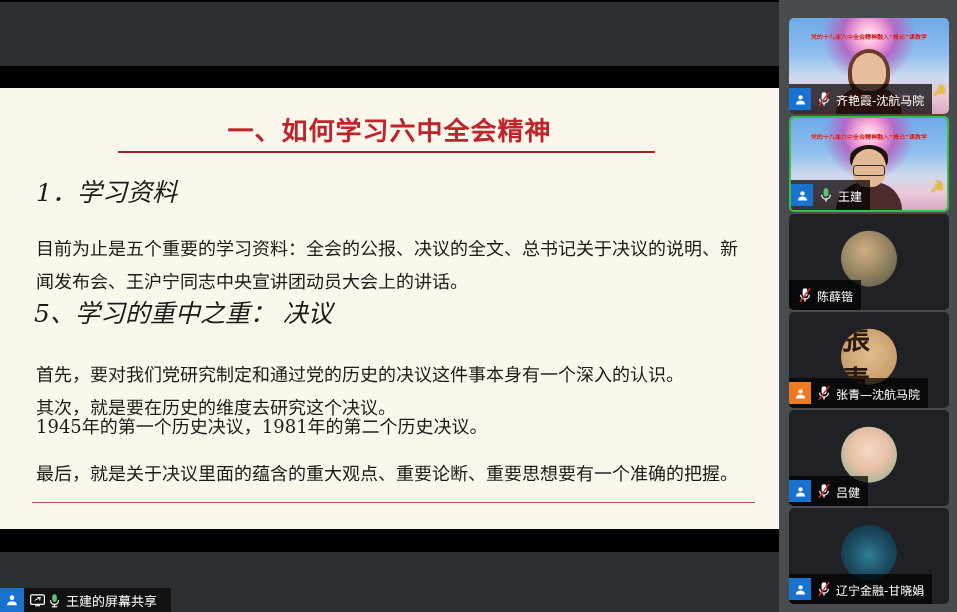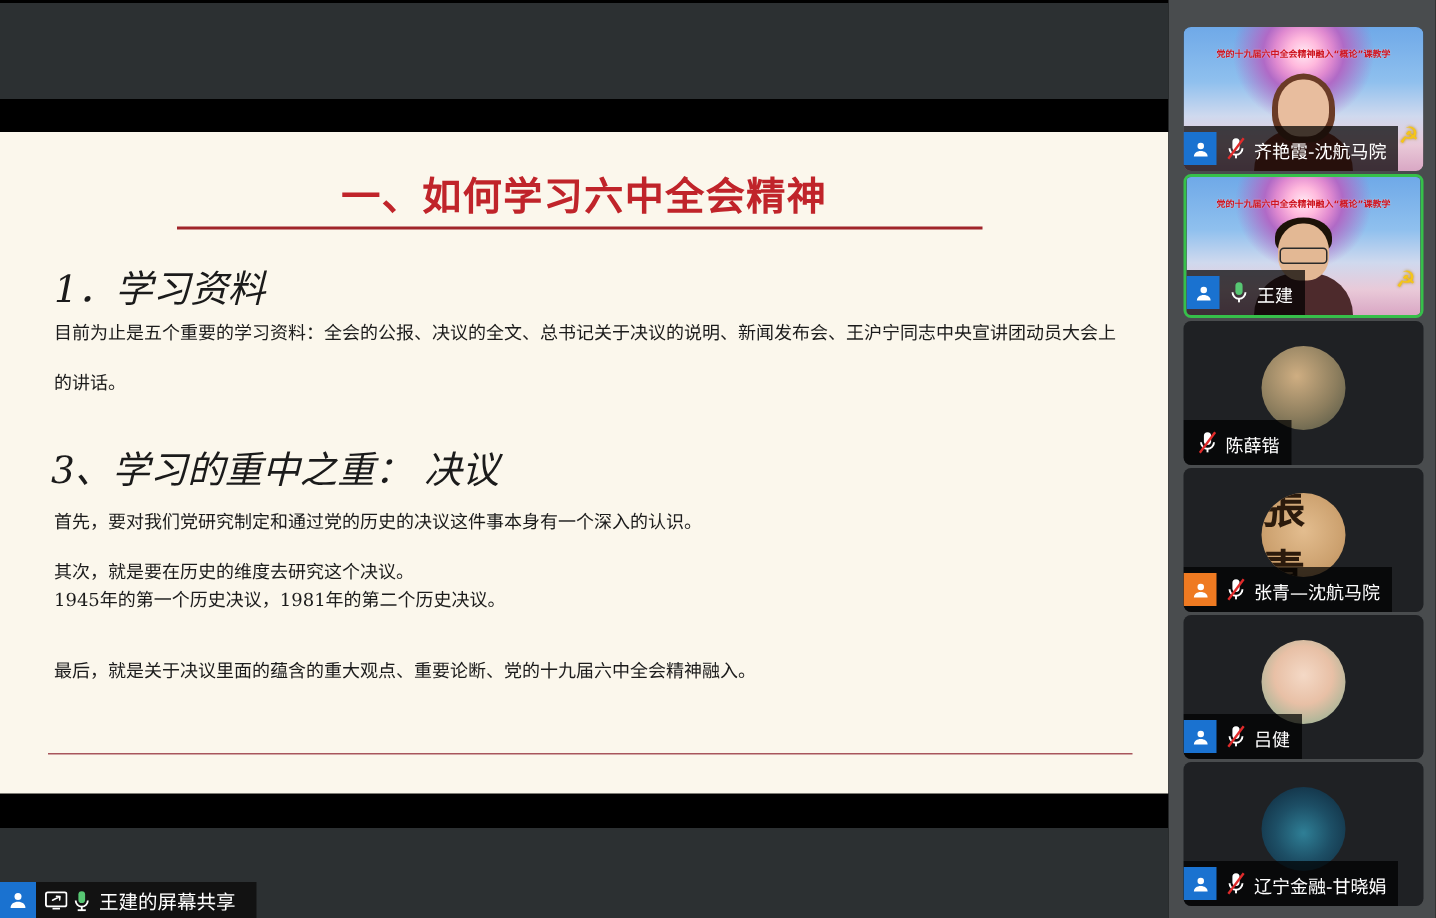--- a/index.html
+++ b/index.html
@@ -88,23 +88,24 @@
     font-family: "DejaVu Serif", "Liberation Serif", serif;
     font-weight: 400;
     font-size: 25px;
     white-space: nowrap;
     font-style: italic;
   }
   .para {
     position: absolute;
     color: #1b1b1b;
     font-family: "DejaVu Serif", "Liberation Serif", serif;
-    font-size: 12px;
+    font-size: 18px;
     line-height: 33px;
     white-space: nowrap;
+    margin-top: 26px;
   }
   #heading-1 { left: 36px; top: 84px; }
   #para-1 {
     left: 36px;
     top: 118px;
     width: 712px;
     white-space: normal;
   }
   #heading-2 { left: 34px; top: 205px; }
   #para-2a { left: 36px; top: 244px; }
@@ -317,25 +318,25 @@
     <div class="stage-bottom-bar"></div>
 
     <div class="slide">
 
       <div class="slide-title">一、如何学习六中全会精神</div>
       <div class="title-rule"></div>
 
       <div class="heading" id="heading-1">1．学习资料</div>
       <div class="para" id="para-1">目前为止是五个重要的学习资料：全会的公报、决议的全文、总书记关于决议的说明、新闻发布会、王沪宁同志中央宣讲团动员大会上的讲话。</div>
 
-      <div class="heading" id="heading-2">3、学习的重中之重： 决议</div>
+      <div class="heading" id="heading-2">5、学习的重中之重： 决议</div>
       <div class="para" id="para-2a">首先，要对我们党研究制定和通过党的历史的决议这件事本身有一个深入的认识。</div>
       <div class="para" id="para-2b">其次，就是要在历史的维度去研究这个决议。</div>
       <div class="para" id="para-2c">1945年的第一个历史决议，1981年的第二个历史决议。</div>
-      <div class="para" id="para-2d">最后，就是关于决议里面的蕴含的重大观点、重要论断、党的十九届六中全会精神融入。</div>
+      <div class="para" id="para-2d">最后，就是关于决议里面的蕴含的重大观点、重要论断、重要思想要有一个准确的把握。</div>
 
       <div class="slide-rule"></div>
     </div>
 
     <div class="share-status">
       <div class="status-avatar">
         <svg width="14" height="14" viewBox="0 0 24 24" aria-hidden="true">
           <circle cx="12" cy="8" r="4" fill="#ffffff"></circle>
           <path d="M3.5 21c0-4.4 3.9-7 8.5-7s8.5 2.6 8.5 7z" fill="#ffffff"></path>
         </svg>

